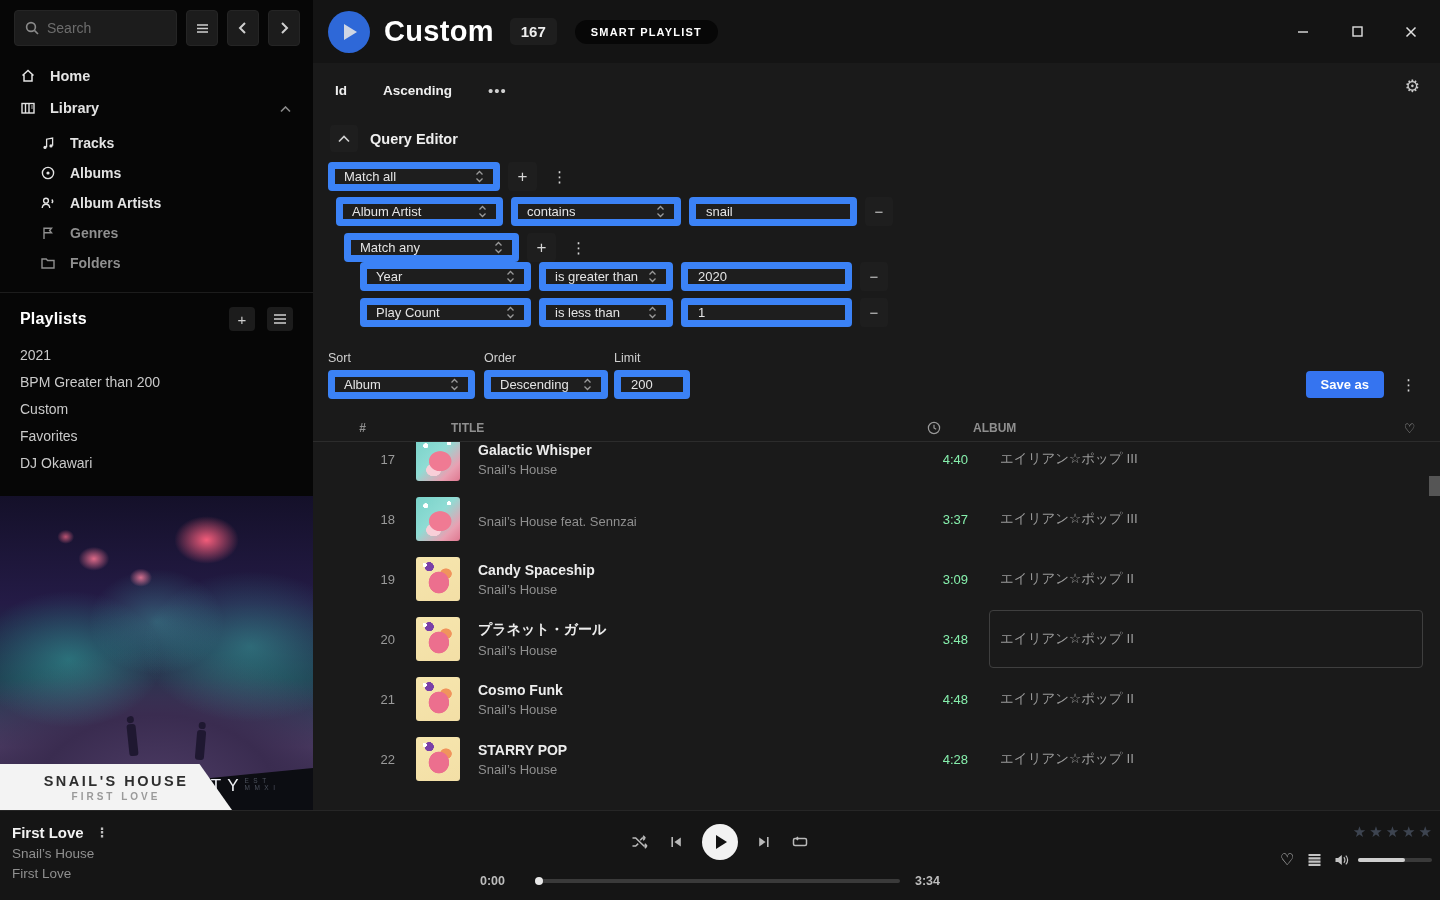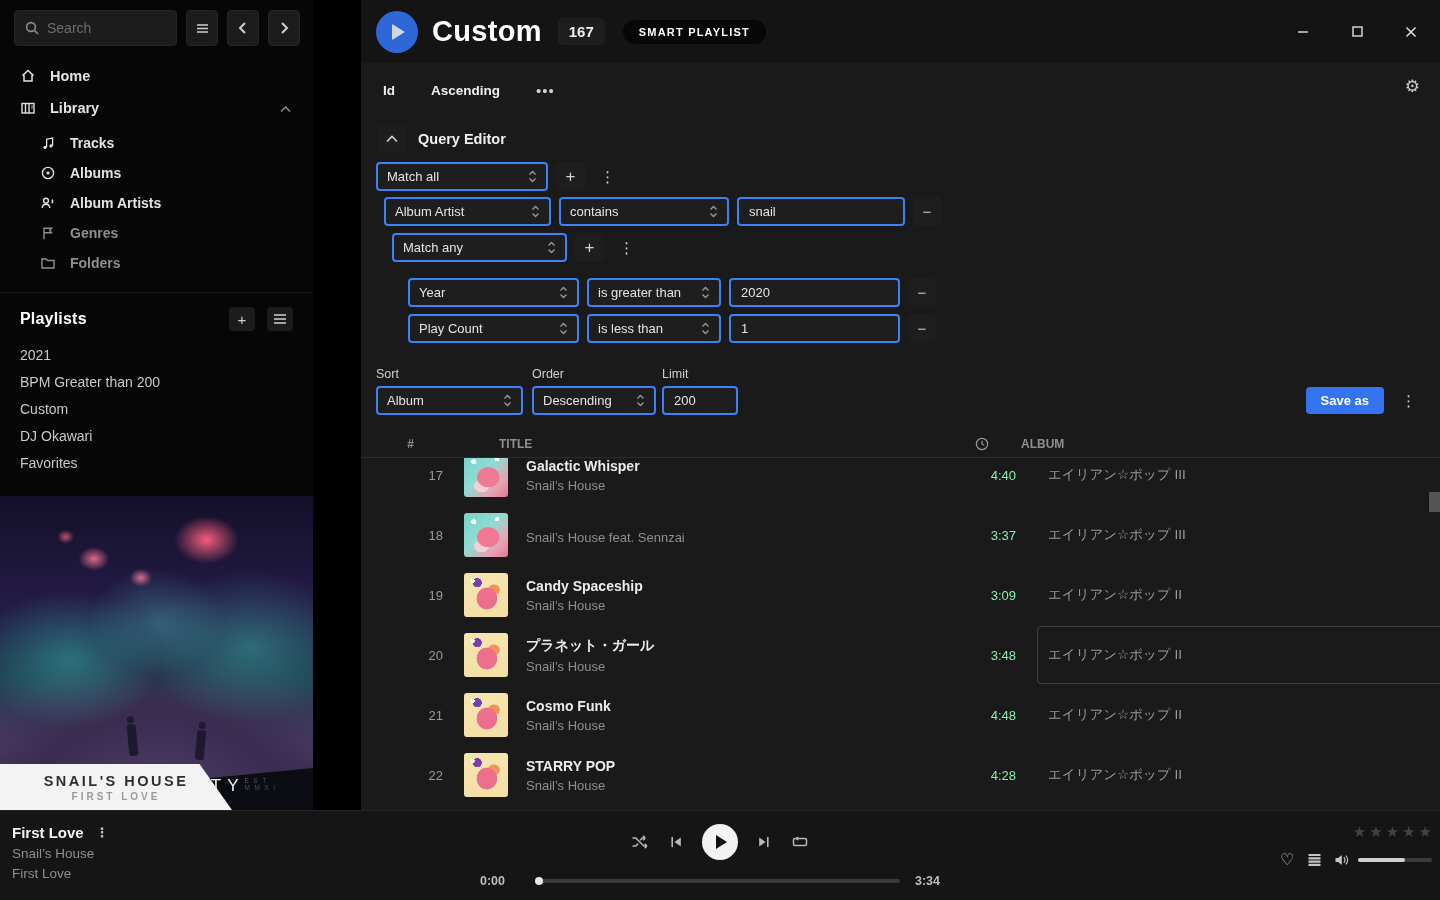--- a/index.html
+++ b/index.html
@@ -1,20 +1,20 @@
 <!DOCTYPE html>
 <html><head>
 <meta charset="utf-8">
 <style>
   * { margin:0; padding:0; box-sizing:border-box; }
   html,body { background:#000; }
   body { width:1440px; height:900px; overflow:hidden;
          font-family:"Liberation Sans","DejaVu Sans",sans-serif; color:#e6e6e6; }
   .app { width:1440px; height:900px; display:flex; flex-direction:column; }
-  .top { display:flex; height:810px;gap:48px; }
+  .top { display:flex; height:810px; }
 
   
   .sidebar { width:313px; background:#060606; display:flex; flex-direction:column; position:relative; }
   .sb-top { display:flex; gap:9px; padding:10px 13px 0 14px; }
   .search-box { flex:1; height:36px; background:#1c1c1c; border:1px solid #252525; border-radius:4px;
                 display:flex; align-items:center; padding:0 9px; gap:7px; }
   .search-box svg { flex:0 0 auto; }
   .search-box input { background:transparent; border:0; outline:0; color:#cfcfcf; font-size:14px; width:100%;
                       font-family:inherit; }
   .search-box input::placeholder { color:#6d6d6d; }
@@ -89,36 +89,36 @@
   .tb-dots { font-size:15px; color:#cfcfcf; letter-spacing:1px; cursor:pointer; }
   .gear { position:absolute; right:20px; top:5px; font-size:17px; color:#c9c9c9; cursor:pointer; }
 
   .qe-header { margin:16px 0 0 17px; display:flex; align-items:center; gap:12px; flex:0 0 auto; }
   .qe-collapse { width:28px; height:27px; background:#1e1e1e; border-radius:4px; display:flex;
                  align-items:center; justify-content:center; color:#cfcfcf; cursor:pointer; }
   .qe-title { font-size:14.5px; font-weight:700; color:#efefef; }
 
   .qe-body { margin:10px 0 0 15px; flex:0 0 auto; }
   .row-line { display:flex; align-items:center; gap:8px; }
-  .sel, .tinput { height:29px; background:#1e1e1e; border:2px solid #3b82f6; border-radius:4px;
+  .sel, .tinput { height:29px; background:#1e1e1e; border:7px solid #3b82f6; border-radius:4px;
                   font-size:13px; color:#e4e4e4; }
   .sel { display:flex; align-items:center; padding:0 9px; cursor:pointer; }
   .sel span { flex:1; }
   .sel svg { color:#9a9a9a; }
   .tinput { padding:0 10px; outline:none; font-family:inherit; }
   .sq { width:29px; height:29px; background:#1e1e1e; border-radius:4px; display:flex; align-items:center;
         justify-content:center; color:#d5d5d5; font-size:17px; cursor:pointer; border:0; }
   .dots-btn { background:transparent; font-size:15px; }
   .minus-btn { width:28px; font-size:15px; color:#c9c9c9; }
   .g1-match { width:172px; }
   .g1-rules { margin:6px 0 0 8px; }
   .f-field { width:167px; } .f-op { width:170px; } .f-val { width:168px; }
   .g2 { margin:7px 0 0 8px; }
   .g2-match { width:175px; }
-  .g2-rules { margin:16px 0 0 16px; display:flex; flex-direction:column; gap:7px; }
+  .g2-rules { margin:0 0 0 16px; display:flex; flex-direction:column; gap:7px; }
   .g2-rules .f-field { width:171px; } .g2-rules .f-op { width:134px; } .g2-rules .f-val { width:171px; }
 
   .sort-row { margin:24px 17px 0 15px; display:flex; align-items:flex-end; flex:0 0 auto; }
   .sr-col { display:flex; flex-direction:column; gap:5px; }
   .sr-label { font-size:12.5px; color:#cfcfcf; }
   .sr-gap9 { margin-left:9px; } .sr-gap6 { margin-left:6px; }
   .w147 { width:147px; } .w124 { width:124px; } .w76 { width:76px; }
   .sr-right { margin-left:auto; display:flex; align-items:center; gap:10px; }
   .save-btn { height:27px; padding:0 15px; background:#3574f0; color:#fff; border:0; border-radius:4px;
               font-size:13px; font-weight:700; font-family:inherit; cursor:pointer; }
@@ -303,22 +303,22 @@
               <svg width="14" height="12" viewBox="0 0 14 12" stroke="currentColor" stroke-width="1.5">
                 <path d="M1 2h12M1 6h12M1 10h12"></path>
                 </svg>
             </span>
           </span>
         </div>
         <div class="pl-list">
           <div class="pl-item">2021</div>
           <div class="pl-item">BPM Greater than 200</div>
           <div class="pl-item">Custom</div>
+          <div class="pl-item">Favorites</div>
           <div class="pl-item">DJ Okawari</div>
-          <div class="pl-item">Favorites</div>
         </div>
       </div>
 
       <div class="sb-art">
         <div class="fig fig1"></div>
         <div class="fig fig2"></div>
         <div class="art-corner">
           <span class="tasty">TASTY</span>
           <span class="sub">EST MMXI</span>
         </div>

